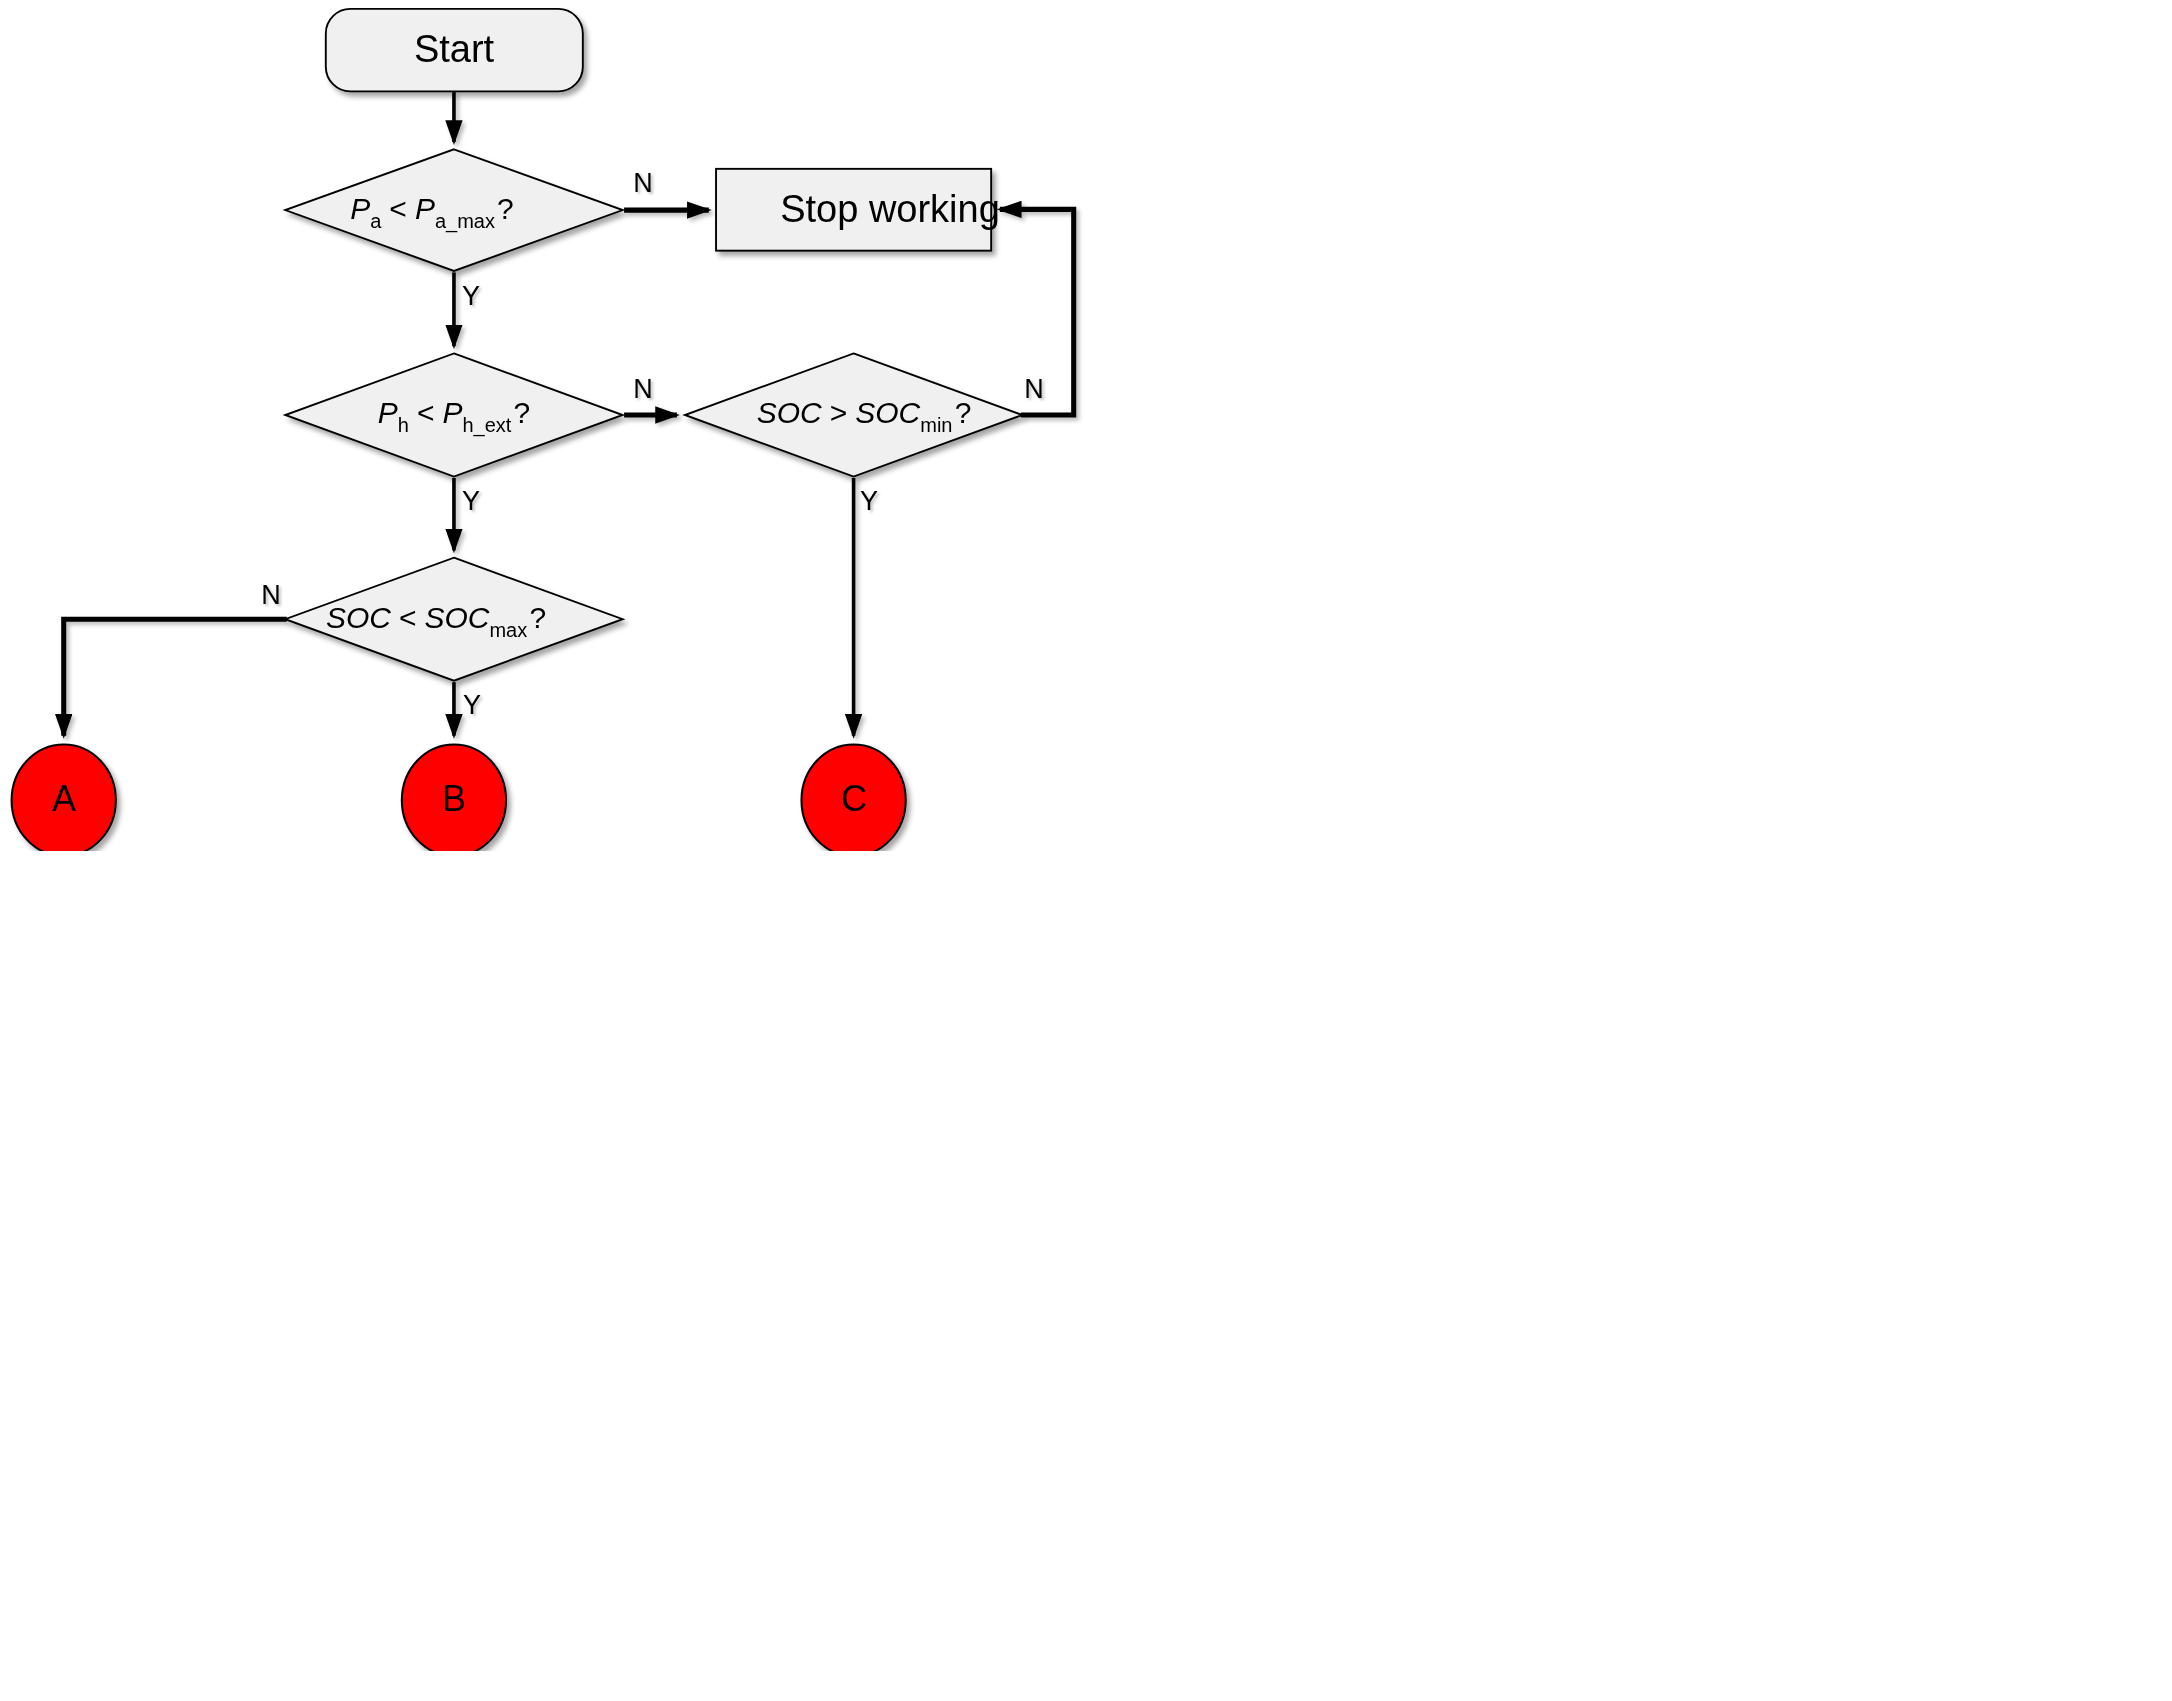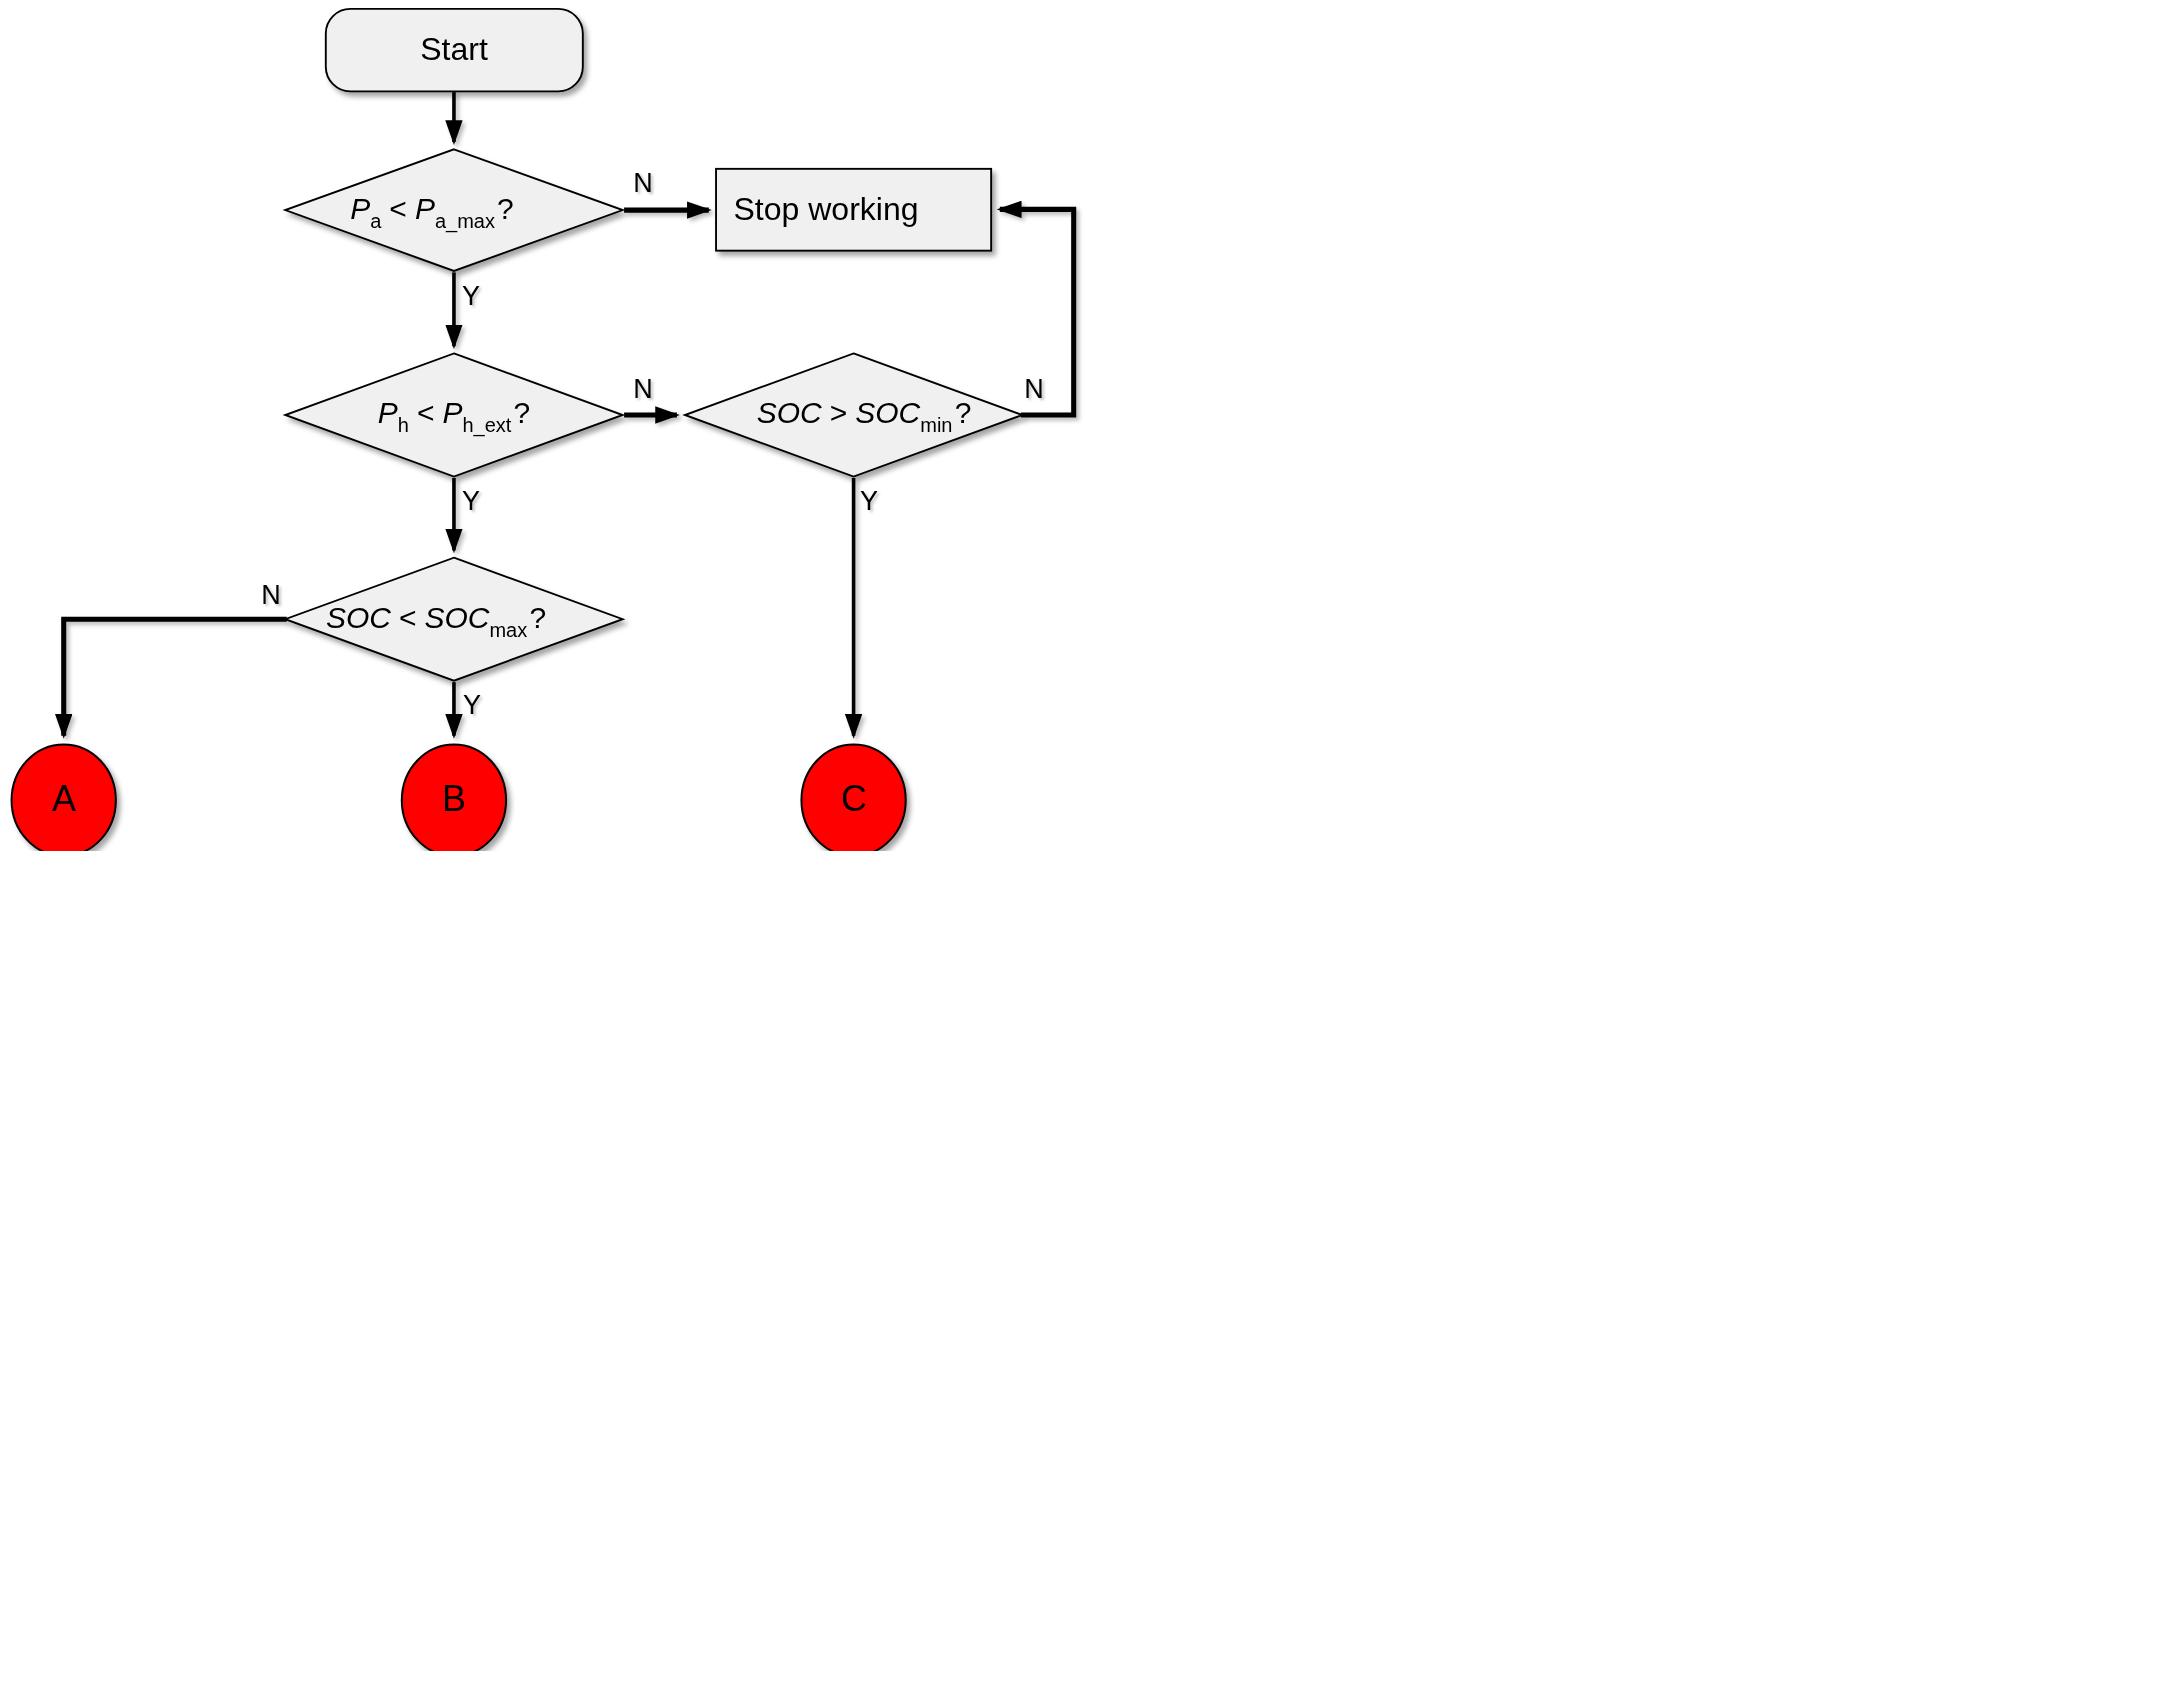--- a/index.html
+++ b/index.html
@@ -14,21 +14,21 @@
   .stage svg{position:absolute;left:0;top:0;}
   .shape{stroke:#000000;stroke-width:2.6;filter:drop-shadow(5px 6px 4px rgba(0,0,0,0.35));}
   .terminal{stroke:#000000;stroke-width:2.8;filter:drop-shadow(5px 6px 4px rgba(0,0,0,0.35));}
   .conn{stroke:#000000;fill:none;filter:drop-shadow(4px 4px 3px rgba(0,0,0,0.28));}
   .thin{stroke-width:5;}
   .thick{stroke-width:7;}
   .label{
     position:absolute;transform:translate(-50%,-50%);
     white-space:nowrap;line-height:1;text-align:center;
   }
-  .node-text{font-size:32px;}
+  .node-text{font-size:38px;}
   .formula{font-size:30px;}
   .formula .var{font-style:italic;}
   .formula .op{font-style:normal;margin:0 8px;}
   .formula .sub{font-size:20px;font-style:normal;position:relative;top:9.4px;}
   .formula .q{font-style:normal;margin-left:2.2px;}
   .edge-label{font-size:27px;font-weight:400;text-shadow:2.2px 2.9px 2.9px rgba(0,0,0,0.25);}
   .terminal-text{font-size:36px;}
 </style>
 </head>
 <body>
@@ -64,21 +64,21 @@
       <ellipse class="terminal" cx="88" cy="1105" rx="72" ry="77" fill="#ff0000"></ellipse>
       <ellipse class="terminal" cx="627" cy="1105" rx="72" ry="77" fill="#ff0000"></ellipse>
       <ellipse class="terminal" cx="1179" cy="1105" rx="72" ry="77" fill="#ff0000"></ellipse>
     </g>
   </svg>
 
   <div class="label node-text" style="left:454px;top:49px">Start</div>
 
   <div class="label formula" style="left:432px;top:209px"><span class="var">P</span><span class="sub">a</span><span class="op">&lt;</span><span class="var">P</span><span class="sub">a_max</span><span class="q">?</span></div>
 
-  <div class="label node-text" style="left:826px;top:209px">Stop working</div>
+  <div class="label node-text" style="left:890px;top:209px">Stop working</div>
 
   <div class="label formula" style="left:454px;top:413px"><span class="var">P</span><span class="sub">h</span><span class="op">&lt;</span><span class="var">P</span><span class="sub">h_ext</span><span class="q">?</span></div>
 
   <div class="label formula" style="left:864px;top:413px"><span class="var">SOC</span><span class="sub"></span><span class="op">&gt;</span><span class="var">SOC</span><span class="sub">min</span><span class="q">?</span></div>
 
   <div class="label formula" style="left:436px;top:618px"><span class="var">SOC</span><span class="sub"></span><span class="op">&lt;</span><span class="var">SOC</span><span class="sub">max</span><span class="q">?</span></div>
 
   <div class="label terminal-text" style="left:64px;top:799px">A</div>
   <div class="label terminal-text" style="left:454px;top:799px">B</div>
   <div class="label terminal-text" style="left:854px;top:799px">C</div>

